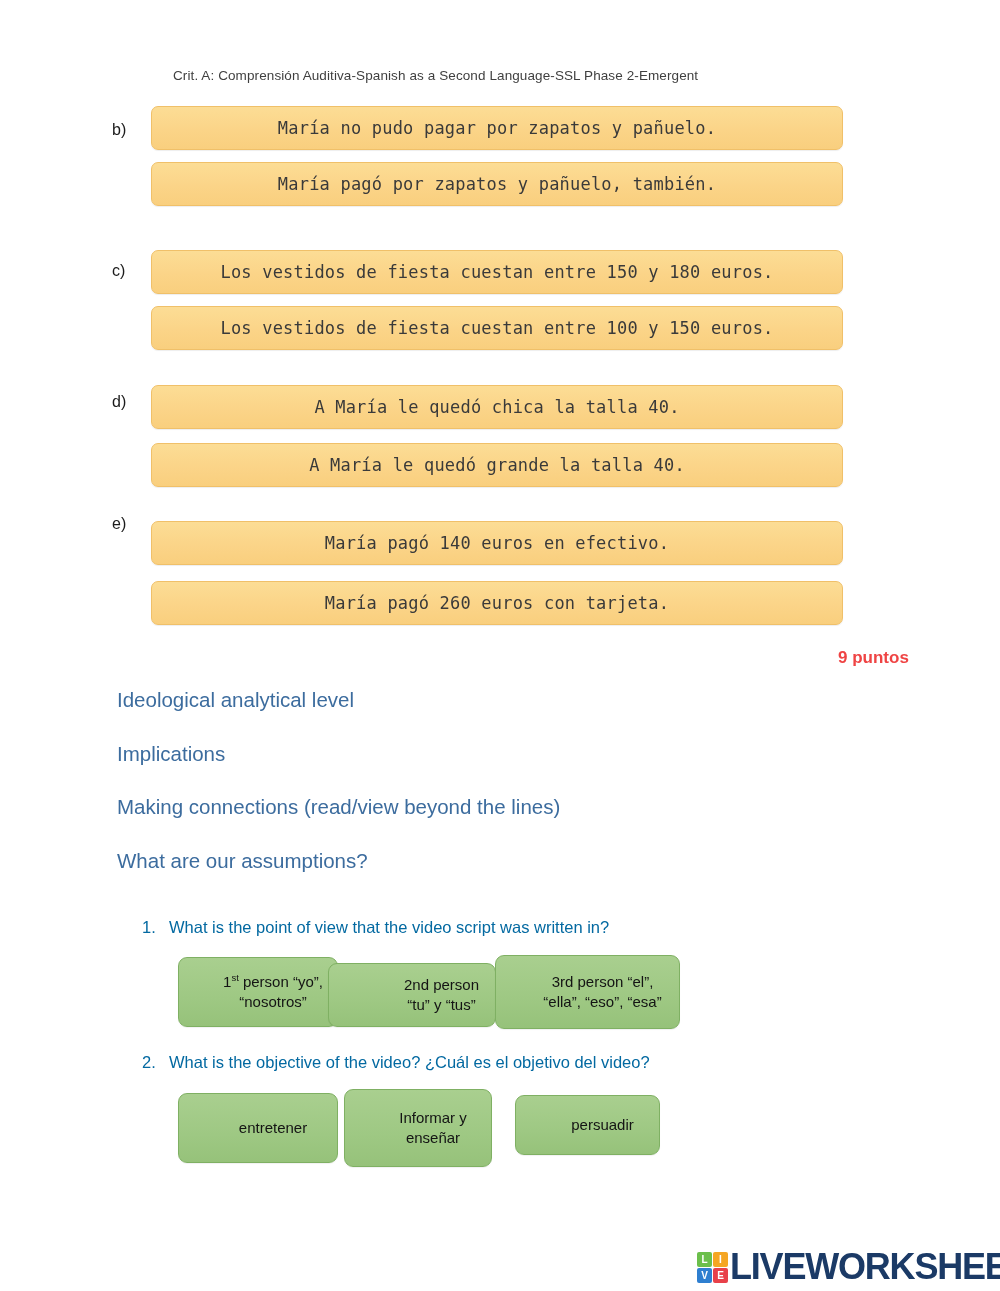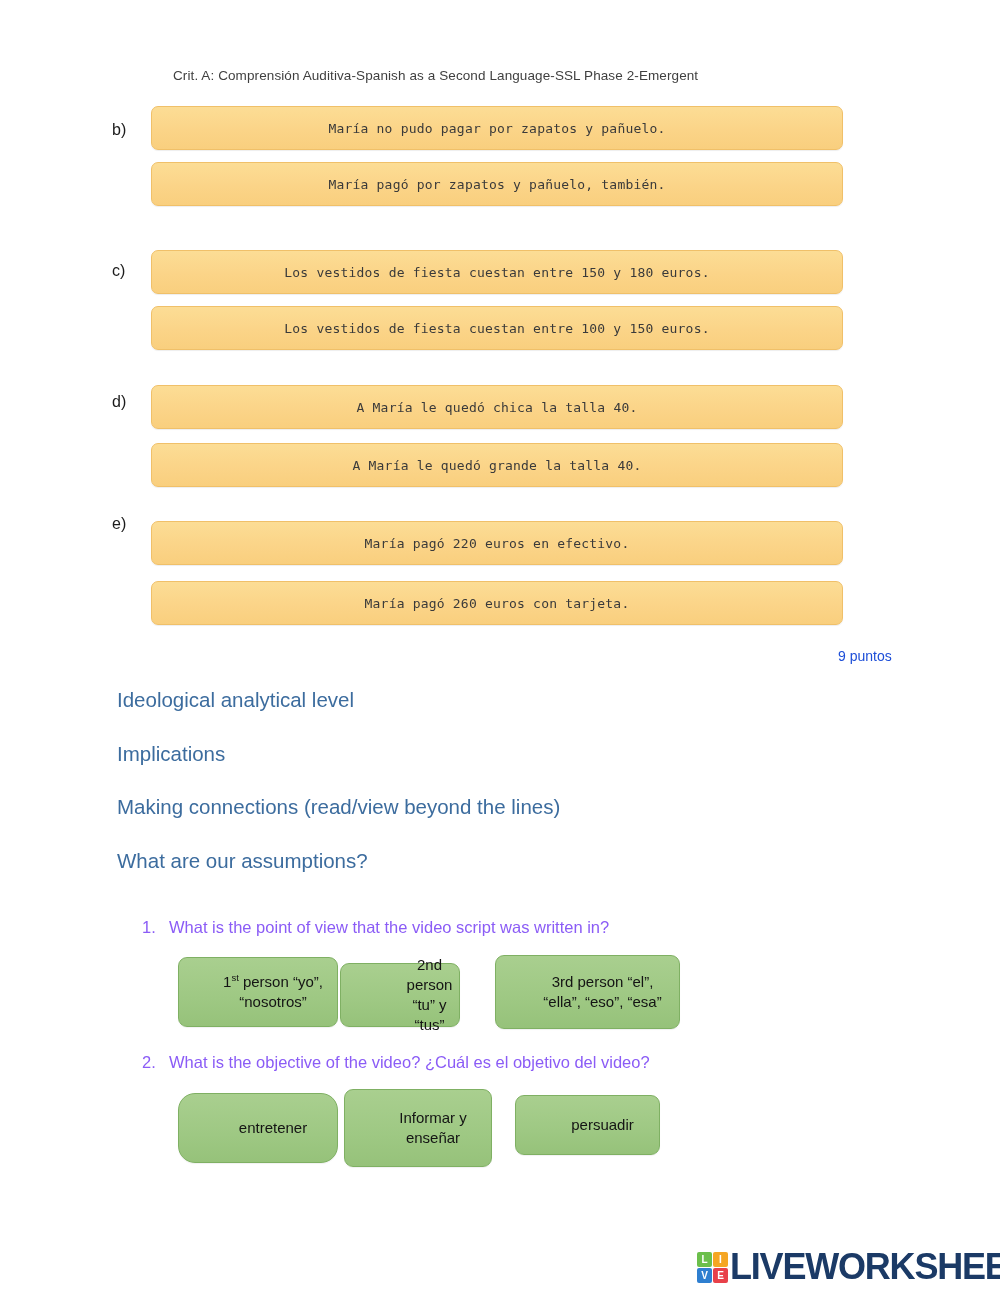--- a/index.html
+++ b/index.html
@@ -56,52 +56,53 @@
     background: linear-gradient(180deg, #fcdd95 0%, #fbd488 55%, #f9cf7e 100%);
     border: 1px solid #f0c069;
     border-radius: 7px;
     display: flex;
     align-items: center;
     justify-content: center;
     box-shadow: 0 1px 1px rgba(0,0,0,0.07);
   }
   .stmt-text {
     font-family: "DejaVu Sans Mono", "Liberation Mono", monospace;
-    font-size: 13px;
+    font-size: 17px;
     color: #3a3a3a;
     letter-spacing: 0.2px;
     white-space: nowrap;
     text-align: center;
   }
 
   
   .puntos {
     position: absolute;
     left: 838px;
     top: 648px;
-    font-size: 14px;
-    color: #1d4ed8;
+    font-size: 17px;
+    color: #ef4444;
+    font-weight: bold;
   }
 
   
   .blue-heading {
     position: absolute;
     left: 117px;
     font-size: 20.5px;
     color: #3c6c9e;
     font-family: "Liberation Sans", sans-serif;
     white-space: nowrap;
   }
 
   
   .question {
     position: absolute;
     left: 142px;
     font-size: 16.5px;
-    color: #8b5cf6;
+    color: #0369a1;
     white-space: nowrap;
   }
   .question .q-num {
     display: inline-block;
     width: 27px;
   }
 
   
   .opt-box {
     position: absolute;
@@ -198,21 +199,21 @@
       <span class="stmt-text">A María le quedó chica la talla 40.</span>
     </div>
     <div class="stmt-box" style="top:58px;">
       <span class="stmt-text">A María le quedó grande la talla 40.</span>
     </div>
   </div>
 
   <div class="stmt-group" style="top:521px;">
     <div class="stmt-letter" style="top:-6px;">e)</div>
     <div class="stmt-box" style="top:0px;">
-      <span class="stmt-text">María pagó 220 euros en efectivo.</span>
+      <span class="stmt-text">María pagó 140 euros en efectivo.</span>
     </div>
     <div class="stmt-box" style="top:60px;border-radius:7px;">
       <span class="stmt-text">María pagó 260 euros con tarjeta.</span>
     </div>
   </div>
 
   <div class="puntos">9 puntos</div>
 
   <div class="blue-heading" style="top:688px;">Ideological analytical level</div>
   <div class="blue-heading" style="top:742px;">Implications</div>
@@ -220,33 +221,33 @@
   <div class="blue-heading" style="top:849px;">What are our assumptions?</div>
 
   <div class="question" style="top:918px;">
     <span class="q-num">1.</span><span>What is the point of view that the video script was written in?</span>
   </div>
 
   <div class="opt-box" style="left:178px; top:957px; width:160px; height:70px;">
     <span class="opt-text"><span>1</span><sup>st</sup><span> person “yo”,</span><br><span>“nosotros”</span></span>
   </div>
 
-  <div class="opt-box" style="left:340px; top:963px; width:120px; height:64px;padding-left:29px;">
+  <div class="opt-box" style="left:328px; top:963px; width:168px; height:64px;padding-left:29px;">
     <span class="opt-text"><span>2nd person</span><br><span>“tu” y “tus”</span></span>
   </div>
 
   <div class="opt-box" style="left:495px; top:955px; width:185px; height:74px;">
     <span class="opt-text"><span>3rd person “el”,</span><br><span>“ella”, “eso”, “esa”</span></span>
   </div>
 
   <div class="question" style="top:1053px;">
     <span class="q-num">2.</span><span>What is the objective of the video? ¿Cuál es el objetivo del video?</span>
   </div>
 
-  <div class="opt-box" style="left:178px; top:1093px; width:160px; height:70px;border-radius:17px;">
+  <div class="opt-box" style="left:178px; top:1093px; width:160px; height:70px;">
     <span class="opt-text">entretener</span>
   </div>
 
   <div class="opt-box" style="left:344px; top:1089px; width:148px; height:78px;">
     <span class="opt-text"><span>Informar y</span><br><span>enseñar</span></span>
   </div>
 
   <div class="opt-box" style="left:515px; top:1095px; width:145px; height:60px;">
     <span class="opt-text">persuadir</span>
   </div>

